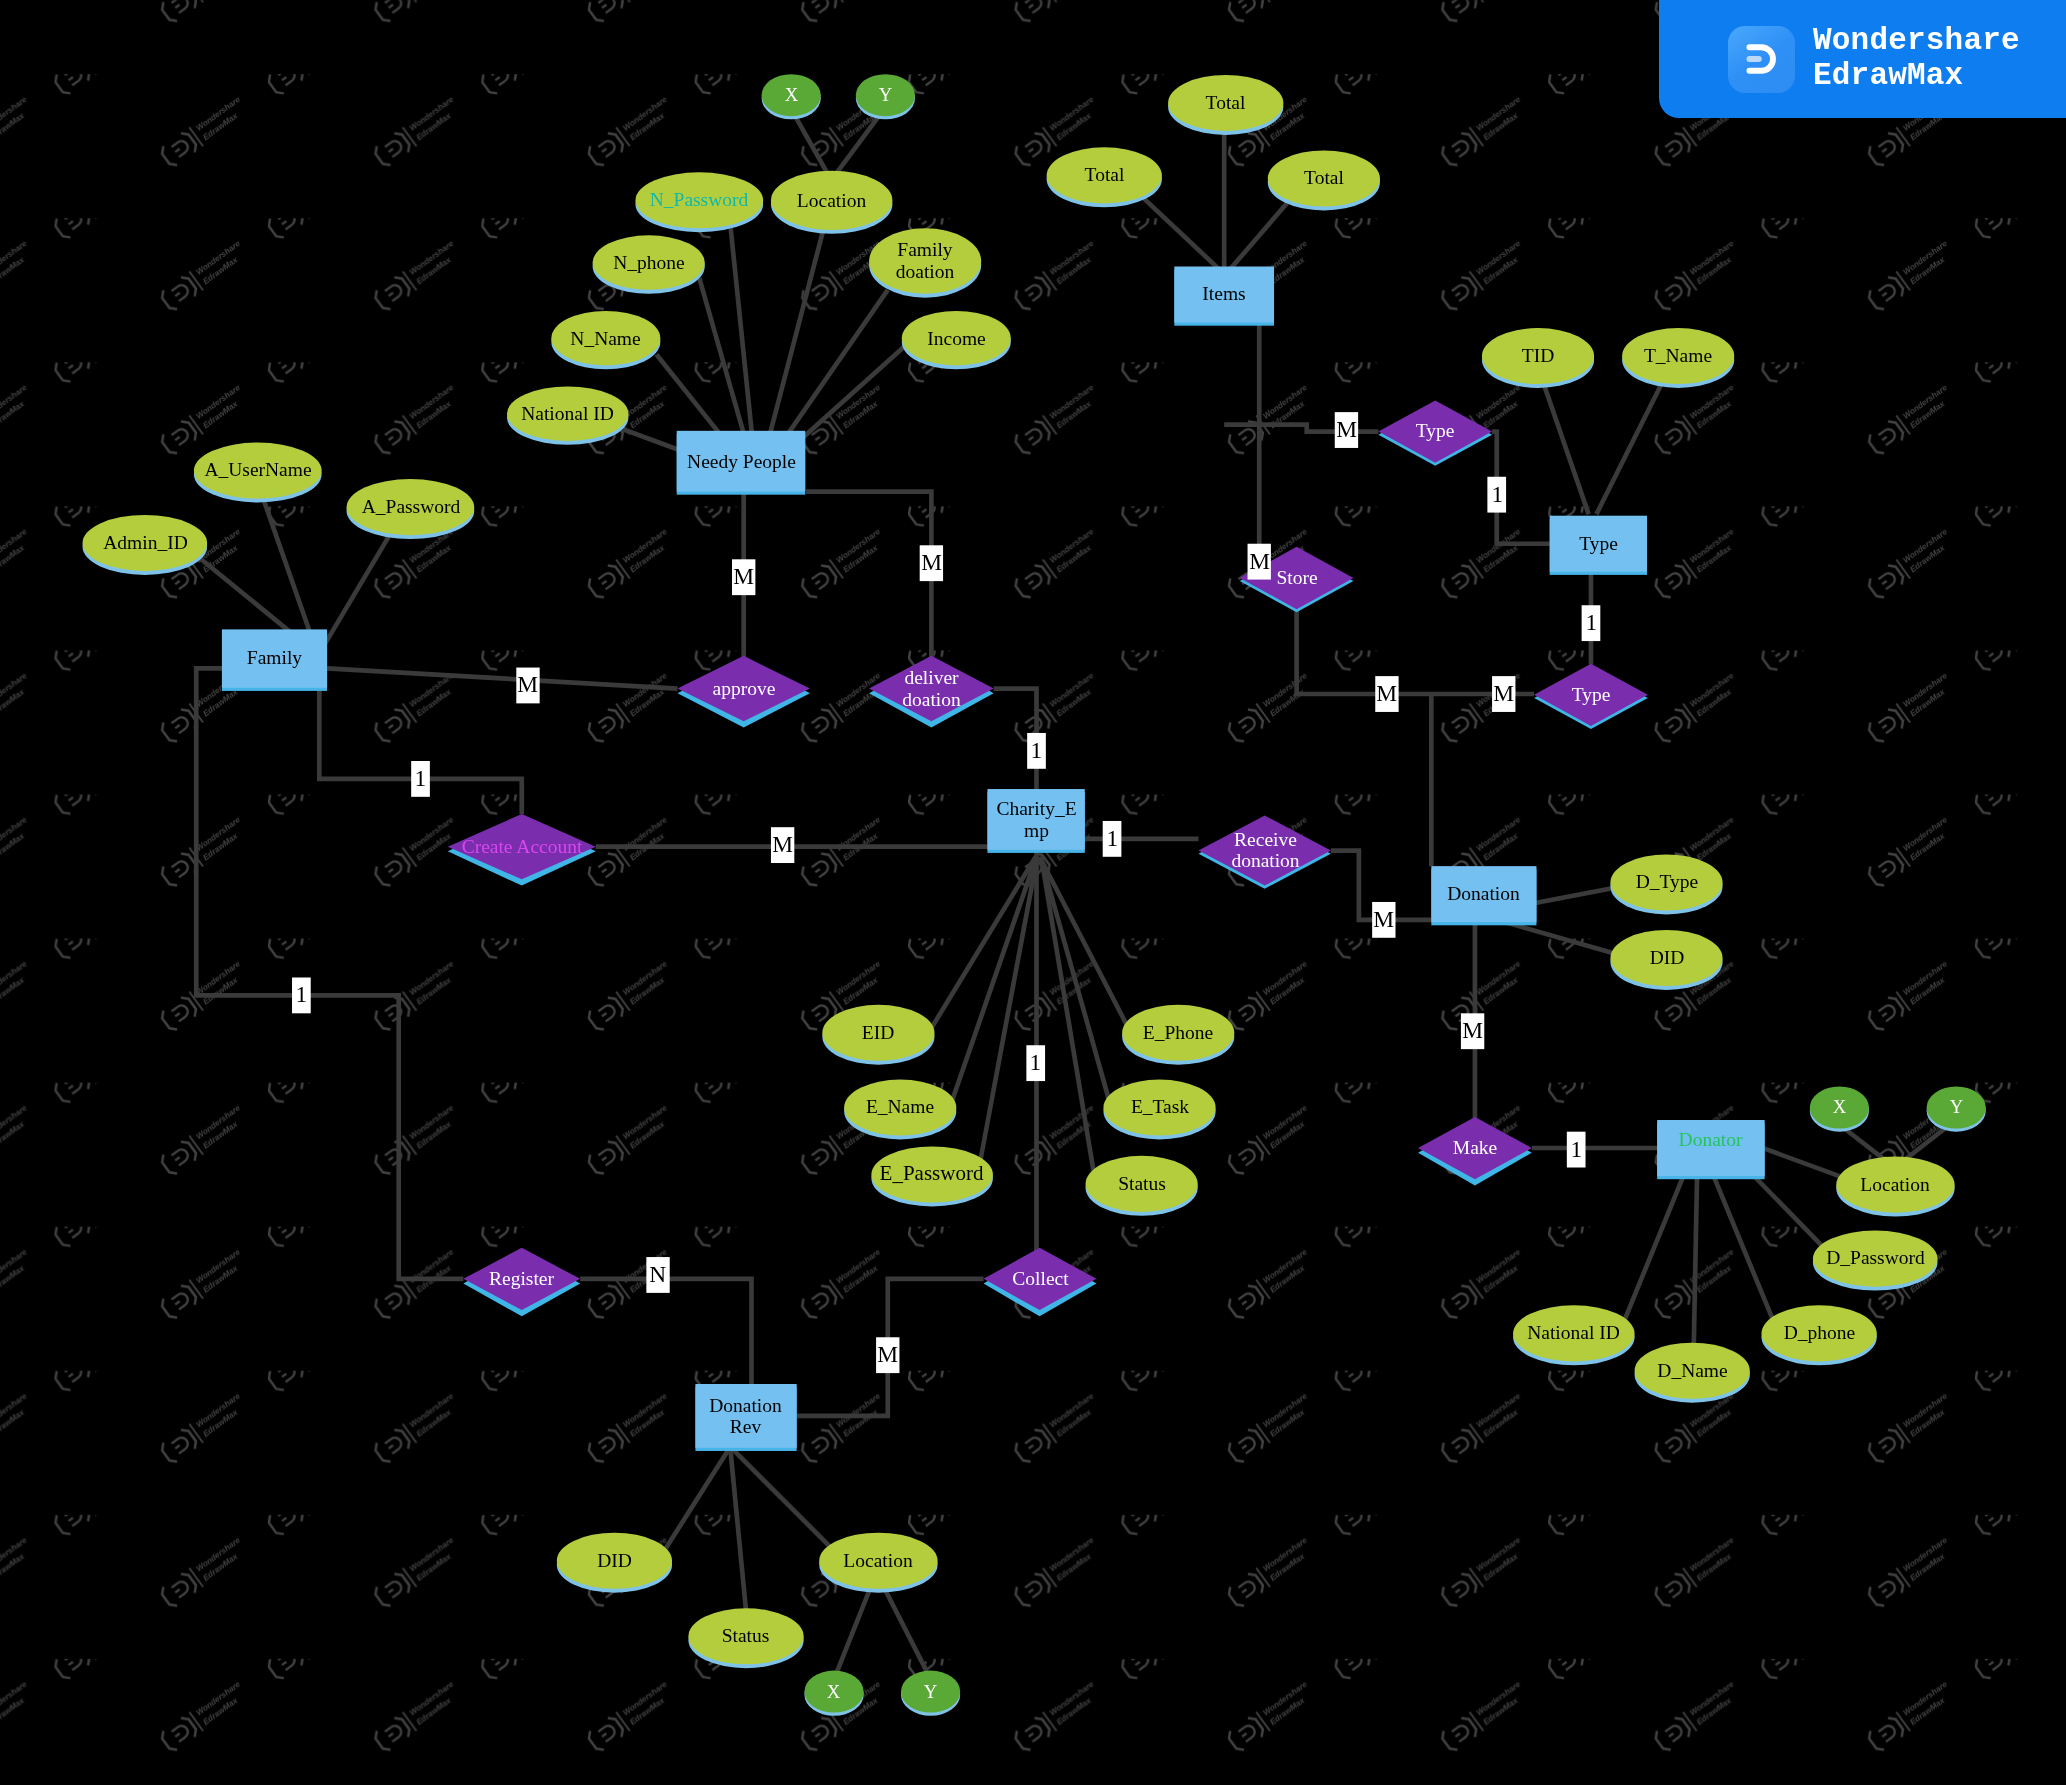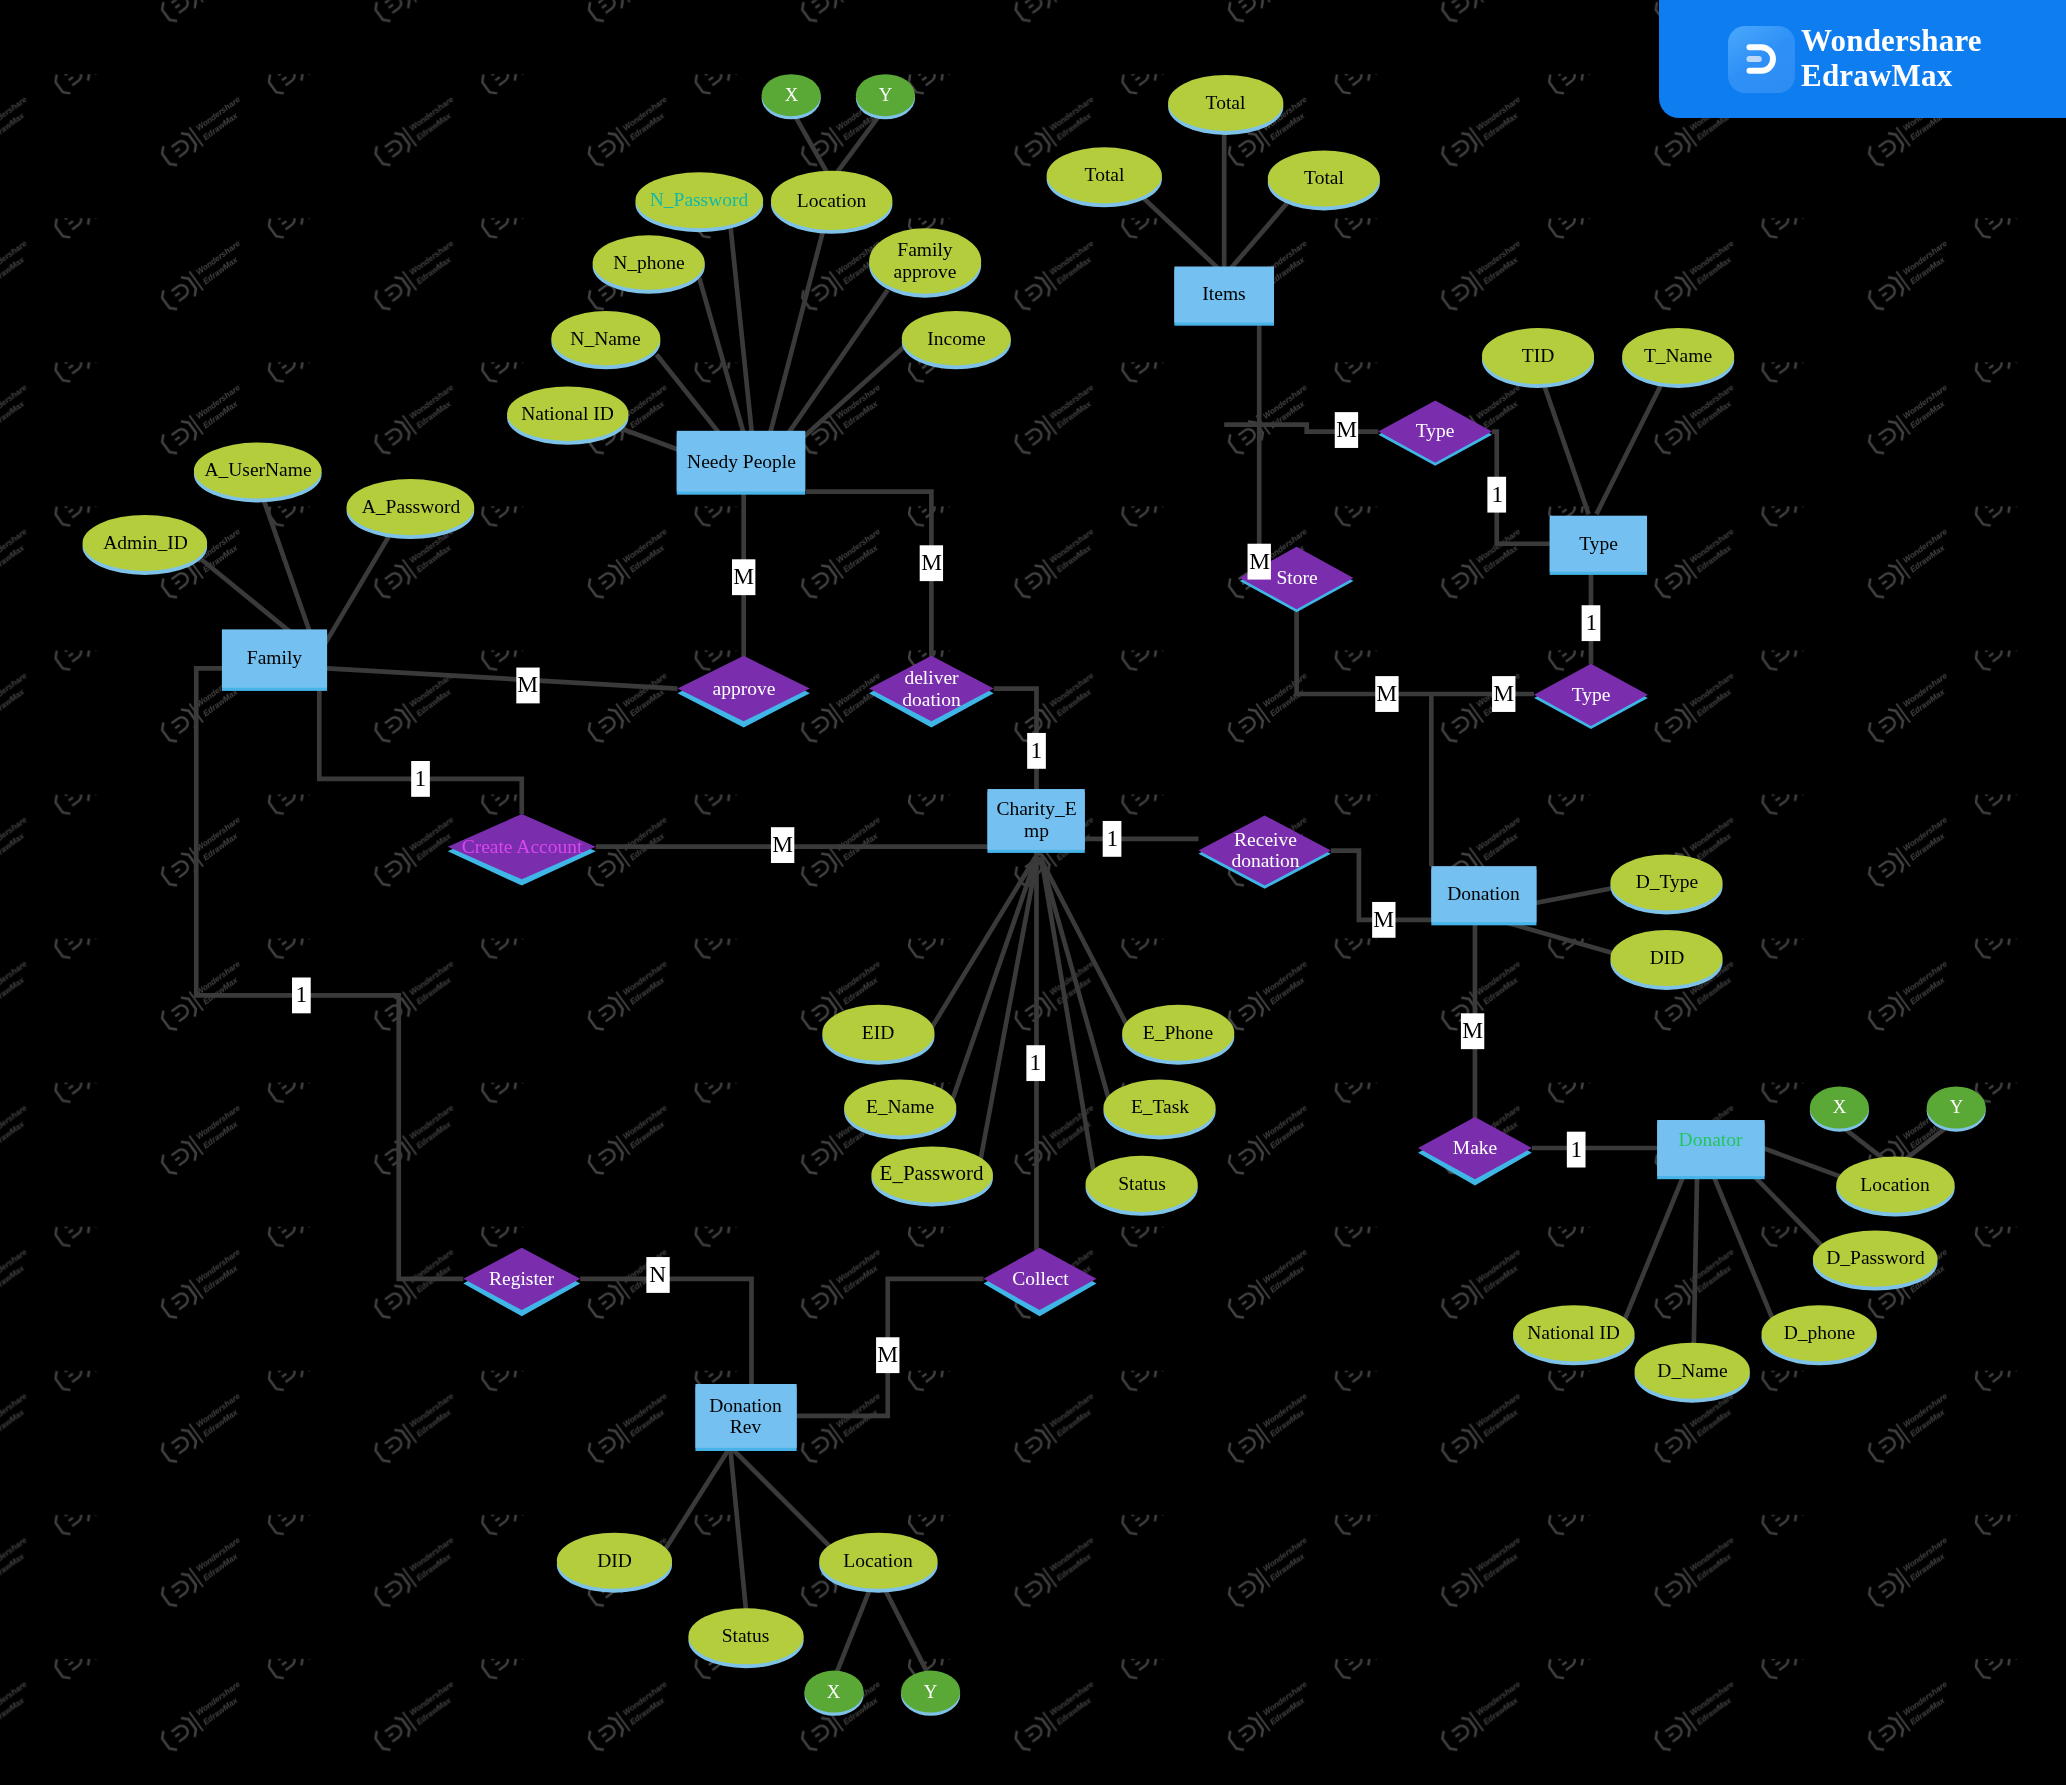--- a/index.html
+++ b/index.html
@@ -14,21 +14,21 @@
   #brand{
     position:absolute;right:0;top:0;width:407px;height:118px;
     background:#0e7df0;border-bottom-left-radius:20px;
     display:flex;align-items:center;z-index:40;
   }
   #brand .logobox{
     width:67px;height:67px;margin-left:69px;border-radius:17px;
     background:linear-gradient(145deg,#4aa8fb 0%,#2e90f7 50%,#2e8cf2 100%);
     display:flex;align-items:center;justify-content:center;flex:none;
   }
-  #brand .btext{margin-left:6px;color:#fff;font-family:Liberation Serif, serif;
+  #brand .btext{margin-left:18px;color:#fff;font-family:Liberation Mono, monospace;
     font-weight:bold;font-size:31px;line-height:1.12;letter-spacing:0.2px;}
   .node-label{
     position:absolute;display:flex;align-items:center;justify-content:center;
     text-align:center;line-height:1.1;pointer-events:none;
   }
 </style>
 </head>
 <body>
 
 <div id="canvas">
@@ -447,21 +447,21 @@
     <div class="node-label" style="left:1418px;top:1117px;width:114px;height:62px;color:#fff;font-size:19.5px;">Make</div>
     <div class="node-label" style="left:1240px;top:547px;width:114px;height:62px;color:#fff;font-size:19.5px;">Store</div>
     <div class="node-label" style="left:1378px;top:400px;width:114px;height:62px;color:#fff;font-size:19.5px;">Type</div>
     <div class="node-label" style="left:1534px;top:664px;width:114px;height:62px;color:#fff;font-size:19.5px;">Type</div>
 
     <div class="node-label" style="left:762px;top:74px;width:59px;height:42px;color:#fff;font-size:18.7px;">X</div>
     <div class="node-label" style="left:856px;top:74px;width:59px;height:42px;color:#fff;font-size:18.7px;">Y</div>
     <div class="node-label" style="left:635px;top:172px;width:128px;height:56px;color:#14b8a6;font-size:19.5px;">N_Password</div>
     <div class="node-label" style="left:771px;top:171px;width:121px;height:59px;color:#000;font-size:19.5px;">Location</div>
     <div class="node-label" style="left:593px;top:235px;width:112px;height:55px;color:#000;font-size:19.5px;">N_phone</div>
-    <div class="node-label" style="left:869px;top:228px;width:112px;height:65px;color:#000;font-size:19.5px;">Family approve</div>
+    <div class="node-label" style="left:869px;top:228px;width:112px;height:65px;color:#000;font-size:19.5px;">Family doation</div>
     <div class="node-label" style="left:551px;top:311px;width:109px;height:55px;color:#000;font-size:19.5px;">N_Name</div>
     <div class="node-label" style="left:902px;top:311px;width:109px;height:55px;color:#000;font-size:19.5px;">Income</div>
     <div class="node-label" style="left:507px;top:386px;width:121px;height:55px;color:#000;font-size:19.5px;">National ID</div>
 
     <div class="node-label" style="left:194px;top:442px;width:128px;height:56px;color:#000;font-size:19.5px;">A_UserName</div>
     <div class="node-label" style="left:347px;top:479px;width:128px;height:56px;color:#000;font-size:19.5px;">A_Password</div>
     <div class="node-label" style="left:83px;top:515px;width:125px;height:56px;color:#000;font-size:19.5px;">Admin_ID</div>
 
     <div class="node-label" style="left:1168px;top:75px;width:115px;height:56px;color:#000;font-size:19.5px;">Total</div>
     <div class="node-label" style="left:1047px;top:147px;width:115px;height:56px;color:#000;font-size:19.5px;">Total</div>

